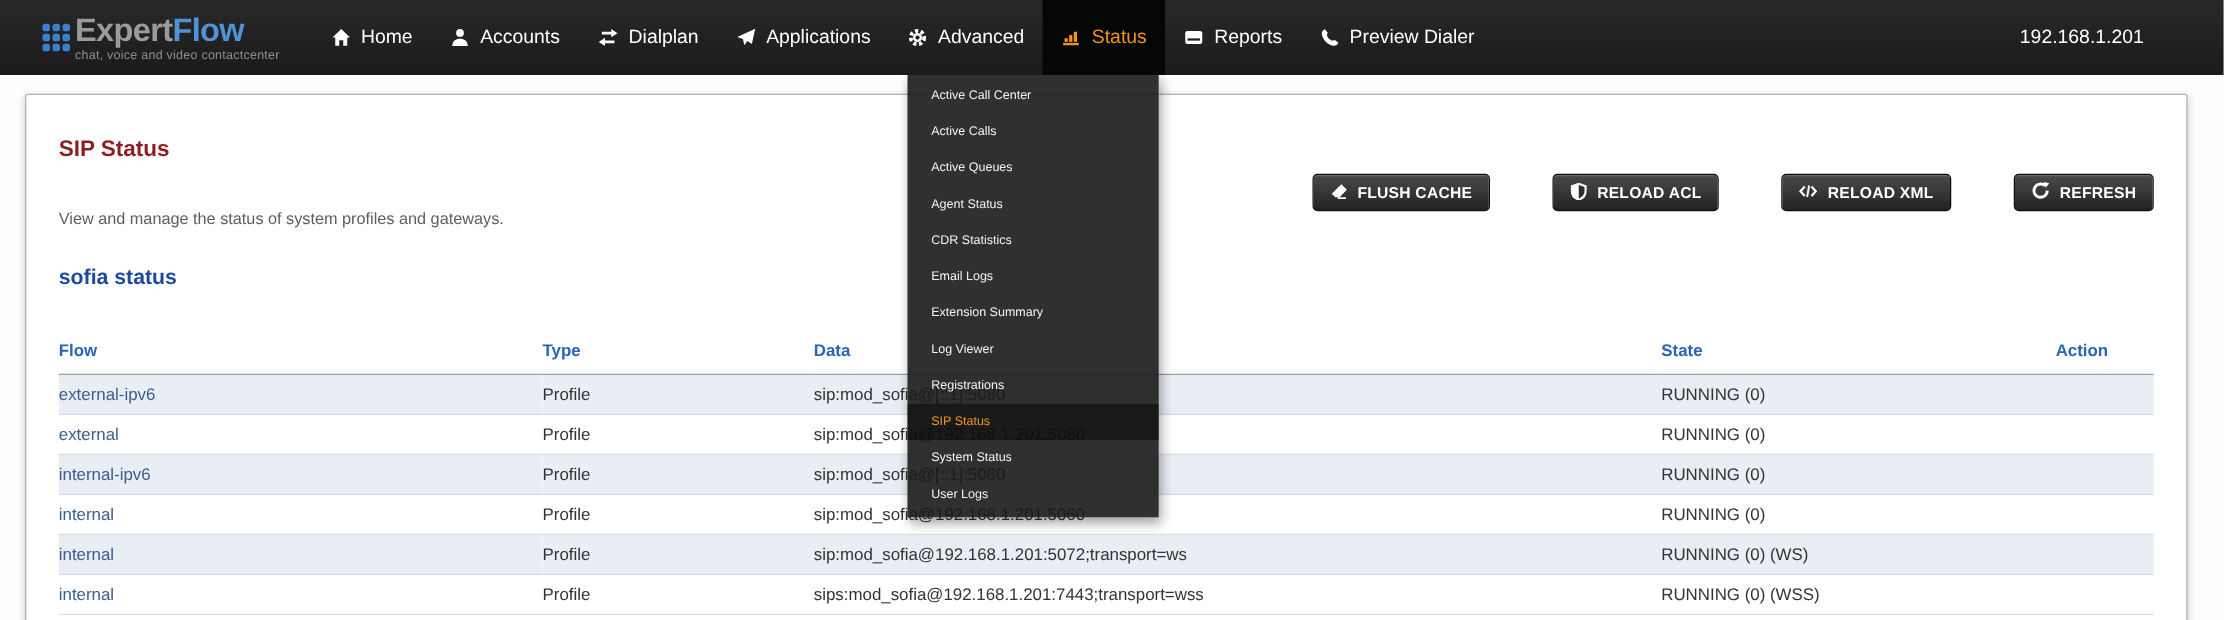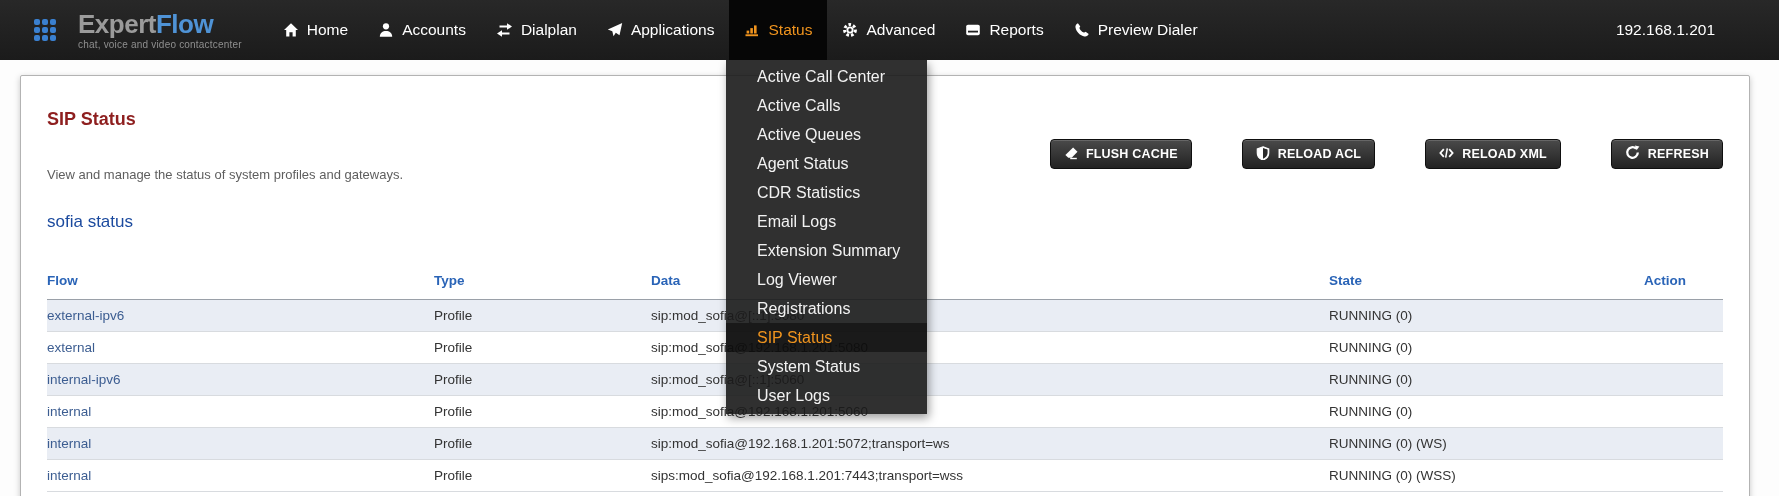--- a/index.html
+++ b/index.html
@@ -3,71 +3,71 @@
 <meta charset="utf-8">
 <style>
   * { box-sizing: border-box; margin: 0; padding: 0; }
   html,body { width:1779px; height:496px; overflow:hidden;
     font-family:"Liberation Sans", sans-serif; background:#fdfdfd; }
   body { position:relative; }
 
   
   .navbar { position:absolute; top:0; left:0; width:1779px; height:60px;
     background:linear-gradient(#282828,#1b1b1b); display:flex; align-items:center; z-index:30; }
-  .logo { margin-left:34px; display:flex; align-items:center; gap:22px;justify-content:center; }
+  .logo { margin-left:34px; display:flex; align-items:center; gap:4px;justify-content:center; }
   .logo-grid { display:grid; grid-template-columns:repeat(3,6px); grid-auto-rows:6px; gap:2px; }
   .logo-grid span { background:#3a80d0; border-radius:2px; }
   .logo-txt-wrap { display:flex; flex-direction:column; line-height:1; }
   .logo-main { font-size:26px; font-weight:bold; letter-spacing:-0.5px; }
   .logo-main .lp { color:#9b9b9b; }
   .logo-main .ls { color:#4f93d6; }
   .logo-tag { font-size:10px; color:#8f8f8f; margin-top:3px; letter-spacing:0.2px; }
 
   .nav { display:flex; height:60px; margin-left:26px; }
   .nav-item { display:flex; align-items:center; gap:8px; padding:0 15px; height:60px;
     color:#fff; font-size:15.5px; cursor:pointer; white-space:nowrap; }
   .nav-item.active { background:#060606; color:#F0941E; }
   .nav-icon { display:flex; align-items:center; }
   .server-ip { margin-left:auto; margin-right:64px; color:#fff; font-size:15.5px; }
 
   
   .menu { position:absolute; left:726px; top:60px; width:201px;
     background:rgba(25,25,25,0.9); z-index:20; padding:2px 0 4px;
     box-shadow:2px 4px 9px rgba(0,0,0,0.38); }
-  .menu-item { height:29px; line-height:29px; padding-left:31px; color:#f2f2f2;
-    font-size:16px; cursor:pointer; white-space:nowrap; }
+  .menu-item { height:29px; line-height:29px; padding-left:19px; color:#f2f2f2;
+    font-size:10px; cursor:pointer; white-space:nowrap; }
   .menu-item.active { color:#F0941E; background:rgba(0,0,0,0.45); }
 
   
   .card { position:absolute; left:20px; top:75px; width:1730px; height:470px;
     background:#fff; border:1px solid #b3b3b3; border-radius:2px;
     box-shadow:0 2px 6px rgba(0,0,0,0.22); z-index:5; }
   .card-inner { padding:0 26px; position:relative; }
 
   .page-title { margin-top:33px; font-size:18px; font-weight:bold; color:#8E1F1F; }
   .page-desc { margin-top:37px; font-size:13px; color:#5e5e5e; }
-  .section-title { margin-top:30px; font-size:17px; font-weight:normal; color:#1B4A9E; }
+  .section-title { margin-top:30px; font-size:17px; font-weight:bold; color:#1B4A9E; }
 
   .toolbar { position:absolute; top:30px; right:26px; display:flex; align-items:center;gap:43px; }
   .btn { display:inline-flex; align-items:center; gap:8px; height:30px; padding:0 13px;
     background:linear-gradient(#4a4a4a,#222); border:1px solid #0f0f0f; border-radius:4px;
     color:#fff; font-size:12.5px; font-weight:bold; letter-spacing:0.2px; cursor:pointer;
     font-family:inherit; box-shadow:inset 0 1px 0 rgba(255,255,255,0.16); margin-left:7px; }
   .btn.refresh { }
 
   
   table { margin-top:32px; width:1676px; border-collapse:collapse; table-layout:fixed;
     font-size:13.5px; }
   th { text-align:left; color:#2A64B7; font-weight:bold; padding:9px 0 11px;
     border-bottom:1px solid #9aa0a8; }
   td { height:32px; color:#333; border-bottom:1px solid #d8dbdf; white-space:nowrap;
     overflow:hidden; }
   tr.alt td { background:#E9EDF4; }
   td.name-cell a { color:#3C5D91; text-decoration:none; cursor:pointer; }
-  th.action-col, td.action-col { text-align:left; padding-right:36px; }
+  th.action-col, td.action-col { text-align:center; padding-right:36px; }
 </style>
 </head>
 <body>
 
 <div class="navbar">
   <div class="logo">
     <div class="logo-grid">
       <span></span>
         <span></span>
         <span></span>
@@ -112,40 +112,40 @@
       <span>Dialplan</span>
     </div>
     <div class="nav-item">
       <span class="nav-icon">
         <svg width="16" height="16" viewBox="0 0 16 16">
             <path d="M15.2 1 L0.8 7.6 L5.3 9.2 L6.5 14.2 L8.8 10.7 L12.5 13.2 Z" fill="#fff"></path>
           </svg>
       </span>
       <span>Applications</span>
     </div>
+    <div class="nav-item">
+      <span class="nav-icon">
+        <svg width="16" height="16" viewBox="0 0 16 16">
+            <circle cx="8" cy="8" r="5.4" fill="none" stroke="#fff" stroke-width="3" stroke-dasharray="2.6 2.05"></circle>
+            <circle cx="8" cy="8" r="3.6" fill="#fff"></circle>
+            <circle cx="8" cy="8" r="1.7" fill="#212121"></circle>
+          </svg>
+      </span>
+      <span>Advanced</span>
+    </div>
     <div class="nav-item active">
       <span class="nav-icon">
         <svg width="16" height="16" viewBox="0 0 16 16">
             <rect x="1.5" y="12.3" width="12.5" height="1.9" fill="#F0941E"></rect>
             <rect x="2.6" y="8.6" width="2.6" height="2.9" fill="#F0941E"></rect>
             <rect x="6.3" y="6.1" width="2.6" height="5.4" fill="#F0941E"></rect>
             <rect x="10" y="3.4" width="2.6" height="8.1" fill="#F0941E"></rect>
           </svg>
       </span>
       <span>Status</span>
-    </div>
-    <div class="nav-item">
-      <span class="nav-icon">
-        <svg width="16" height="16" viewBox="0 0 16 16">
-            <circle cx="8" cy="8" r="5.4" fill="none" stroke="#fff" stroke-width="3" stroke-dasharray="2.6 2.05"></circle>
-            <circle cx="8" cy="8" r="3.6" fill="#fff"></circle>
-            <circle cx="8" cy="8" r="1.7" fill="#212121"></circle>
-          </svg>
-      </span>
-      <span>Advanced</span>
     </div>
     <div class="nav-item">
       <span class="nav-icon">
         <svg width="16" height="16" viewBox="0 0 16 16">
             <rect x="1.2" y="2.8" width="13.6" height="10.4" rx="1.8" fill="#fff"></rect>
             <rect x="3" y="8.7" width="10" height="1.8" fill="#212121"></rect>
           </svg>
       </span>
       <span>Reports</span>
     </div>

